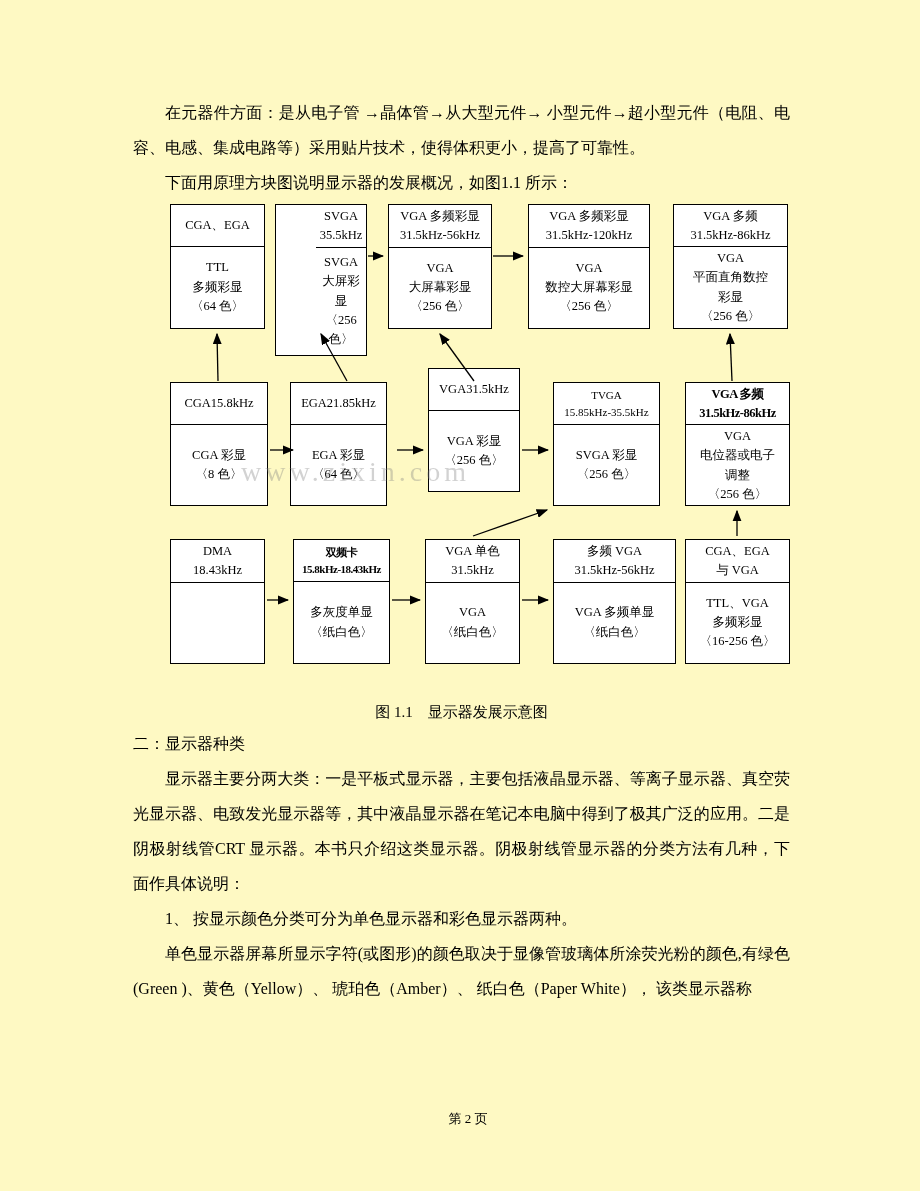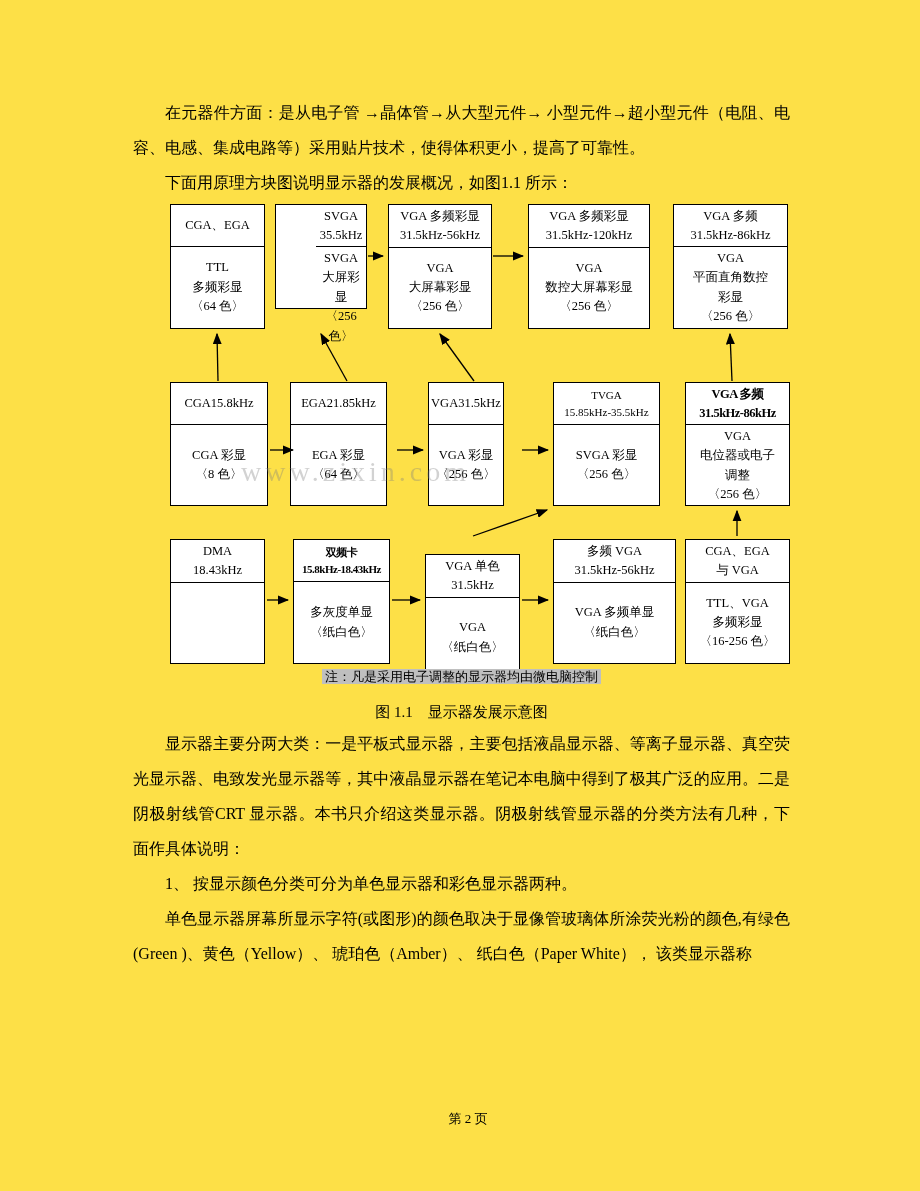--- a/index.html
+++ b/index.html
@@ -4,21 +4,21 @@
 <style>
   * { margin:0; padding:0; box-sizing:border-box; }
   html,body { background:#ffffff; }
   body {
     width:920px; height:1191px;
     font-family:"Liberation Serif","DejaVu Serif",serif;
     color:#000;
   }
   .page {
     position:relative; width:920px; height:1191px;
-    background:#fde047; overflow:hidden;
+    background:#fef9c3; overflow:hidden;
   }
   .content {
     position:absolute; left:133px; top:95px; width:657px;
   }
   p.para {
     font-size:16px; line-height:35px;
     text-align:justify; text-indent:2em;
   }
   p.noindent { text-indent:0; }
   
@@ -35,34 +35,34 @@
     display:flex; align-items:center; justify-content:center;
     white-space:pre-line; line-height:1.5; padding:2px 1px;
   }
   .dbox-body {
     flex:1; display:flex; align-items:center; justify-content:center;
     white-space:pre-line; line-height:1.55; padding:2px 1px;
   }
   .bold-hdr .dbox-header { font-weight:bold; letter-spacing:-0.5px; }
   
   .r1b1{left:37px;  top:0; width:95px;  height:125px;}
-  .r1b2{left:142px; top:0; width:92px;  height:105px;padding-left:40px;}
+  .r1b2{left:142px; top:0; width:92px;  height:152px;padding-left:40px;}
   .r1b3{left:255px; top:0; width:104px; height:125px;}
   .r1b4{left:395px; top:0; width:122px; height:125px;}
   .r1b5{left:540px; top:0; width:115px; height:125px;}
   
   .r2b1{left:37px;  top:178px; width:98px;  height:124px;}
   .r2b2{left:157px; top:178px; width:97px;  height:124px;}
-  .r2b3{left:295px; top:178px; width:76px;  height:124px;}
+  .r2b3{left:295px; top:164px; width:92px;  height:124px;}
   .r2b4{left:420px; top:178px; width:107px; height:124px;}
   .r2b5{left:552px; top:178px; width:105px; height:124px;}
   
   .r3b1{left:37px;  top:335px; width:95px;  height:125px;}
   .r3b2{left:160px; top:335px; width:97px;  height:125px;}
-  .r3b3{left:292px; top:350px; width:95px;  height:125px;}
+  .r3b3{left:292px; top:335px; width:95px;  height:125px;}
   .r3b4{left:420px; top:335px; width:123px; height:125px;}
   .r3b5{left:552px; top:335px; width:105px; height:125px;}
   .small-hz { font-size:11px; }
   .arrows {
     position:absolute; left:0; top:0; width:657px; height:492px; z-index:2;
     pointer-events:none;
   }
   .watermark {
     position:absolute; left:108px; top:252px; z-index:3;
     font-size:28px; letter-spacing:4px;
@@ -211,26 +211,24 @@
         <line x1="214" y1="177" x2="188" y2="130" stroke="#000" stroke-width="1.3" marker-end="url(#ah)"></line>
         <line x1="341" y1="177" x2="307" y2="130" stroke="#000" stroke-width="1.3" marker-end="url(#ah)"></line>
         <line x1="599" y1="177" x2="597" y2="130" stroke="#000" stroke-width="1.3" marker-end="url(#ah)"></line>
 
         <line x1="340" y1="332" x2="414" y2="306" stroke="#000" stroke-width="1.3" marker-end="url(#ah)"></line>
         <line x1="604" y1="332" x2="604" y2="307" stroke="#000" stroke-width="1.3" marker-end="url(#ah)"></line>
       </svg>
 
       <div class="watermark">www.zixin.com</div>
 
-      <div class="diagram-note">
-        <span>注：凡是采用电子调整的显示器均由微电脑控制</span>
-      </div>
     </div>
 
     <p class="caption">图 1.1　显示器发展示意图</p>
 
+    <p class="para noindent">二：显示器种类</p>
     <p class="para">显示器主要分两大类：一是平板式显示器，主要包括液晶显示器、等离子显示器、真空荧光显示器、电致发光显示器等，其中液晶显示器在笔记本电脑中得到了极其广泛的应用。二是阴极射线管CRT 显示器。本书只介绍这类显示器。阴极射线管显示器的分类方法有几种，下面作具体说明：</p>
     <p class="para">1、 按显示颜色分类可分为单色显示器和彩色显示器两种。</p>
     <p class="para">单色显示器屏幕所显示字符(或图形)的颜色取决于显像管玻璃体所涂荧光粉的颜色,有绿色(Green )、黄色（Yellow）、 琥珀色（Amber）、 纸白色（Paper White）， 该类显示器称</p>
   </div>
 
   <div class="footer">第 2 页</div>
 </div>
 
 </body></html>

